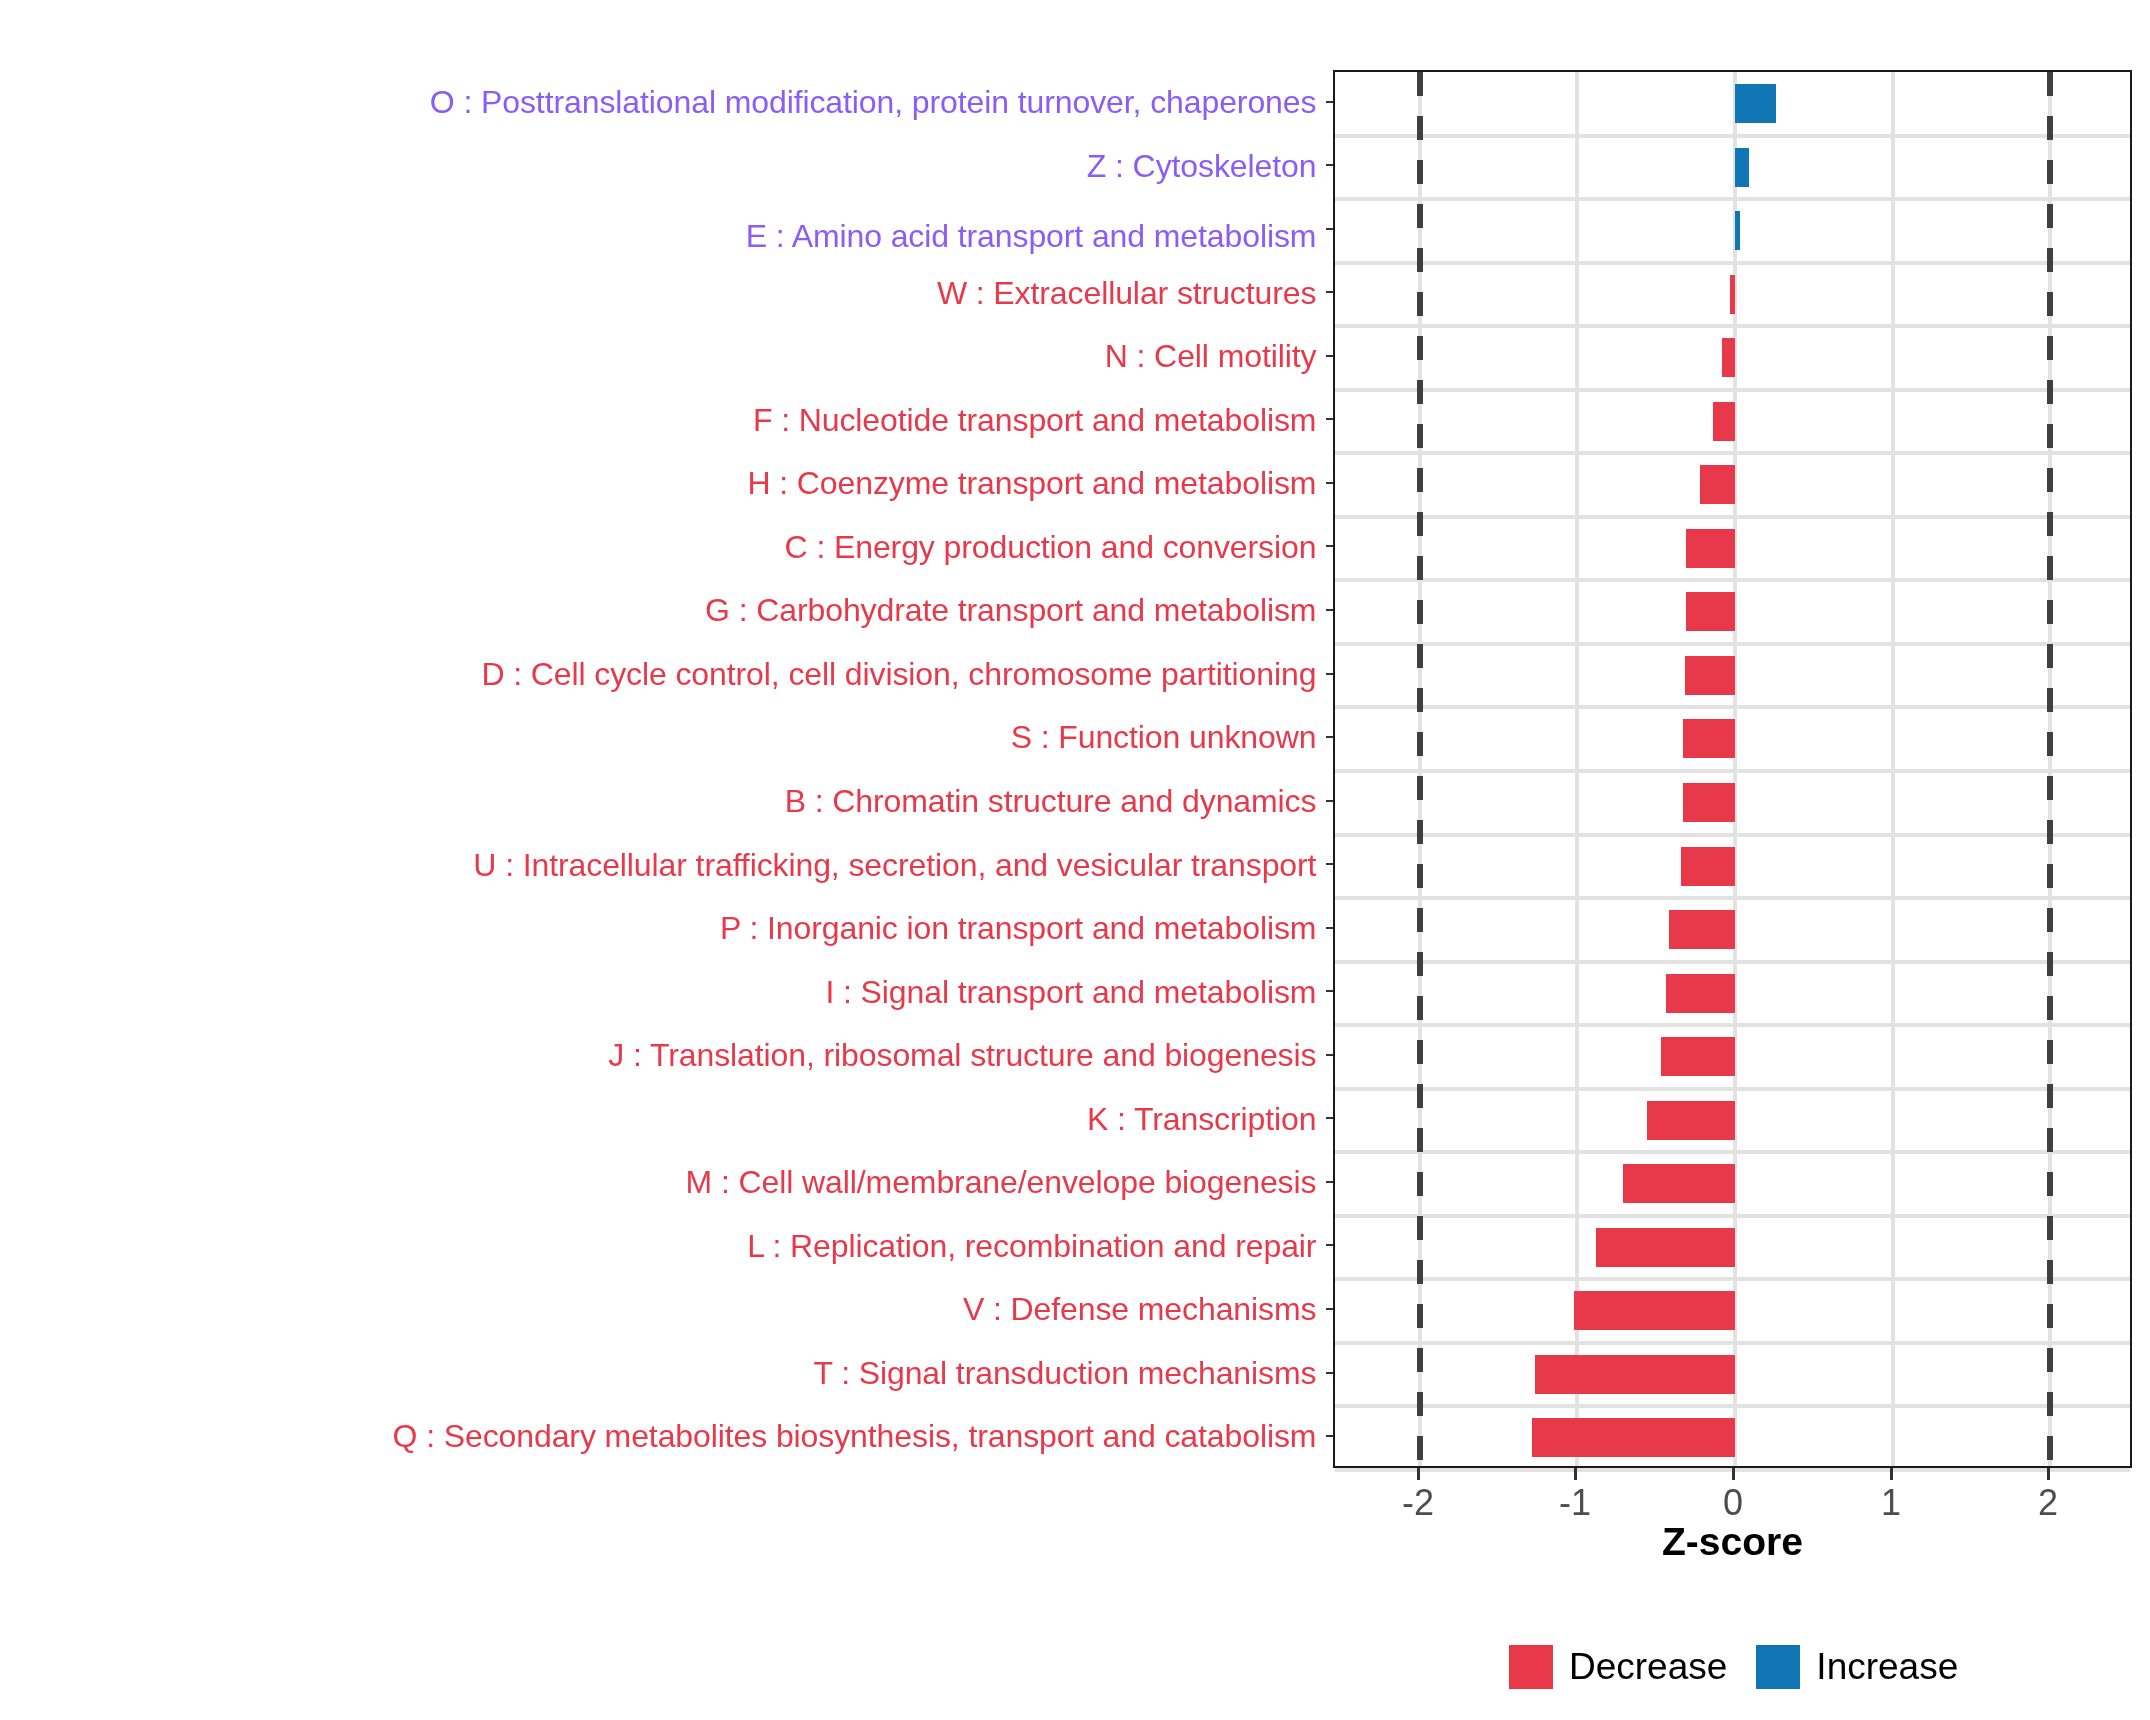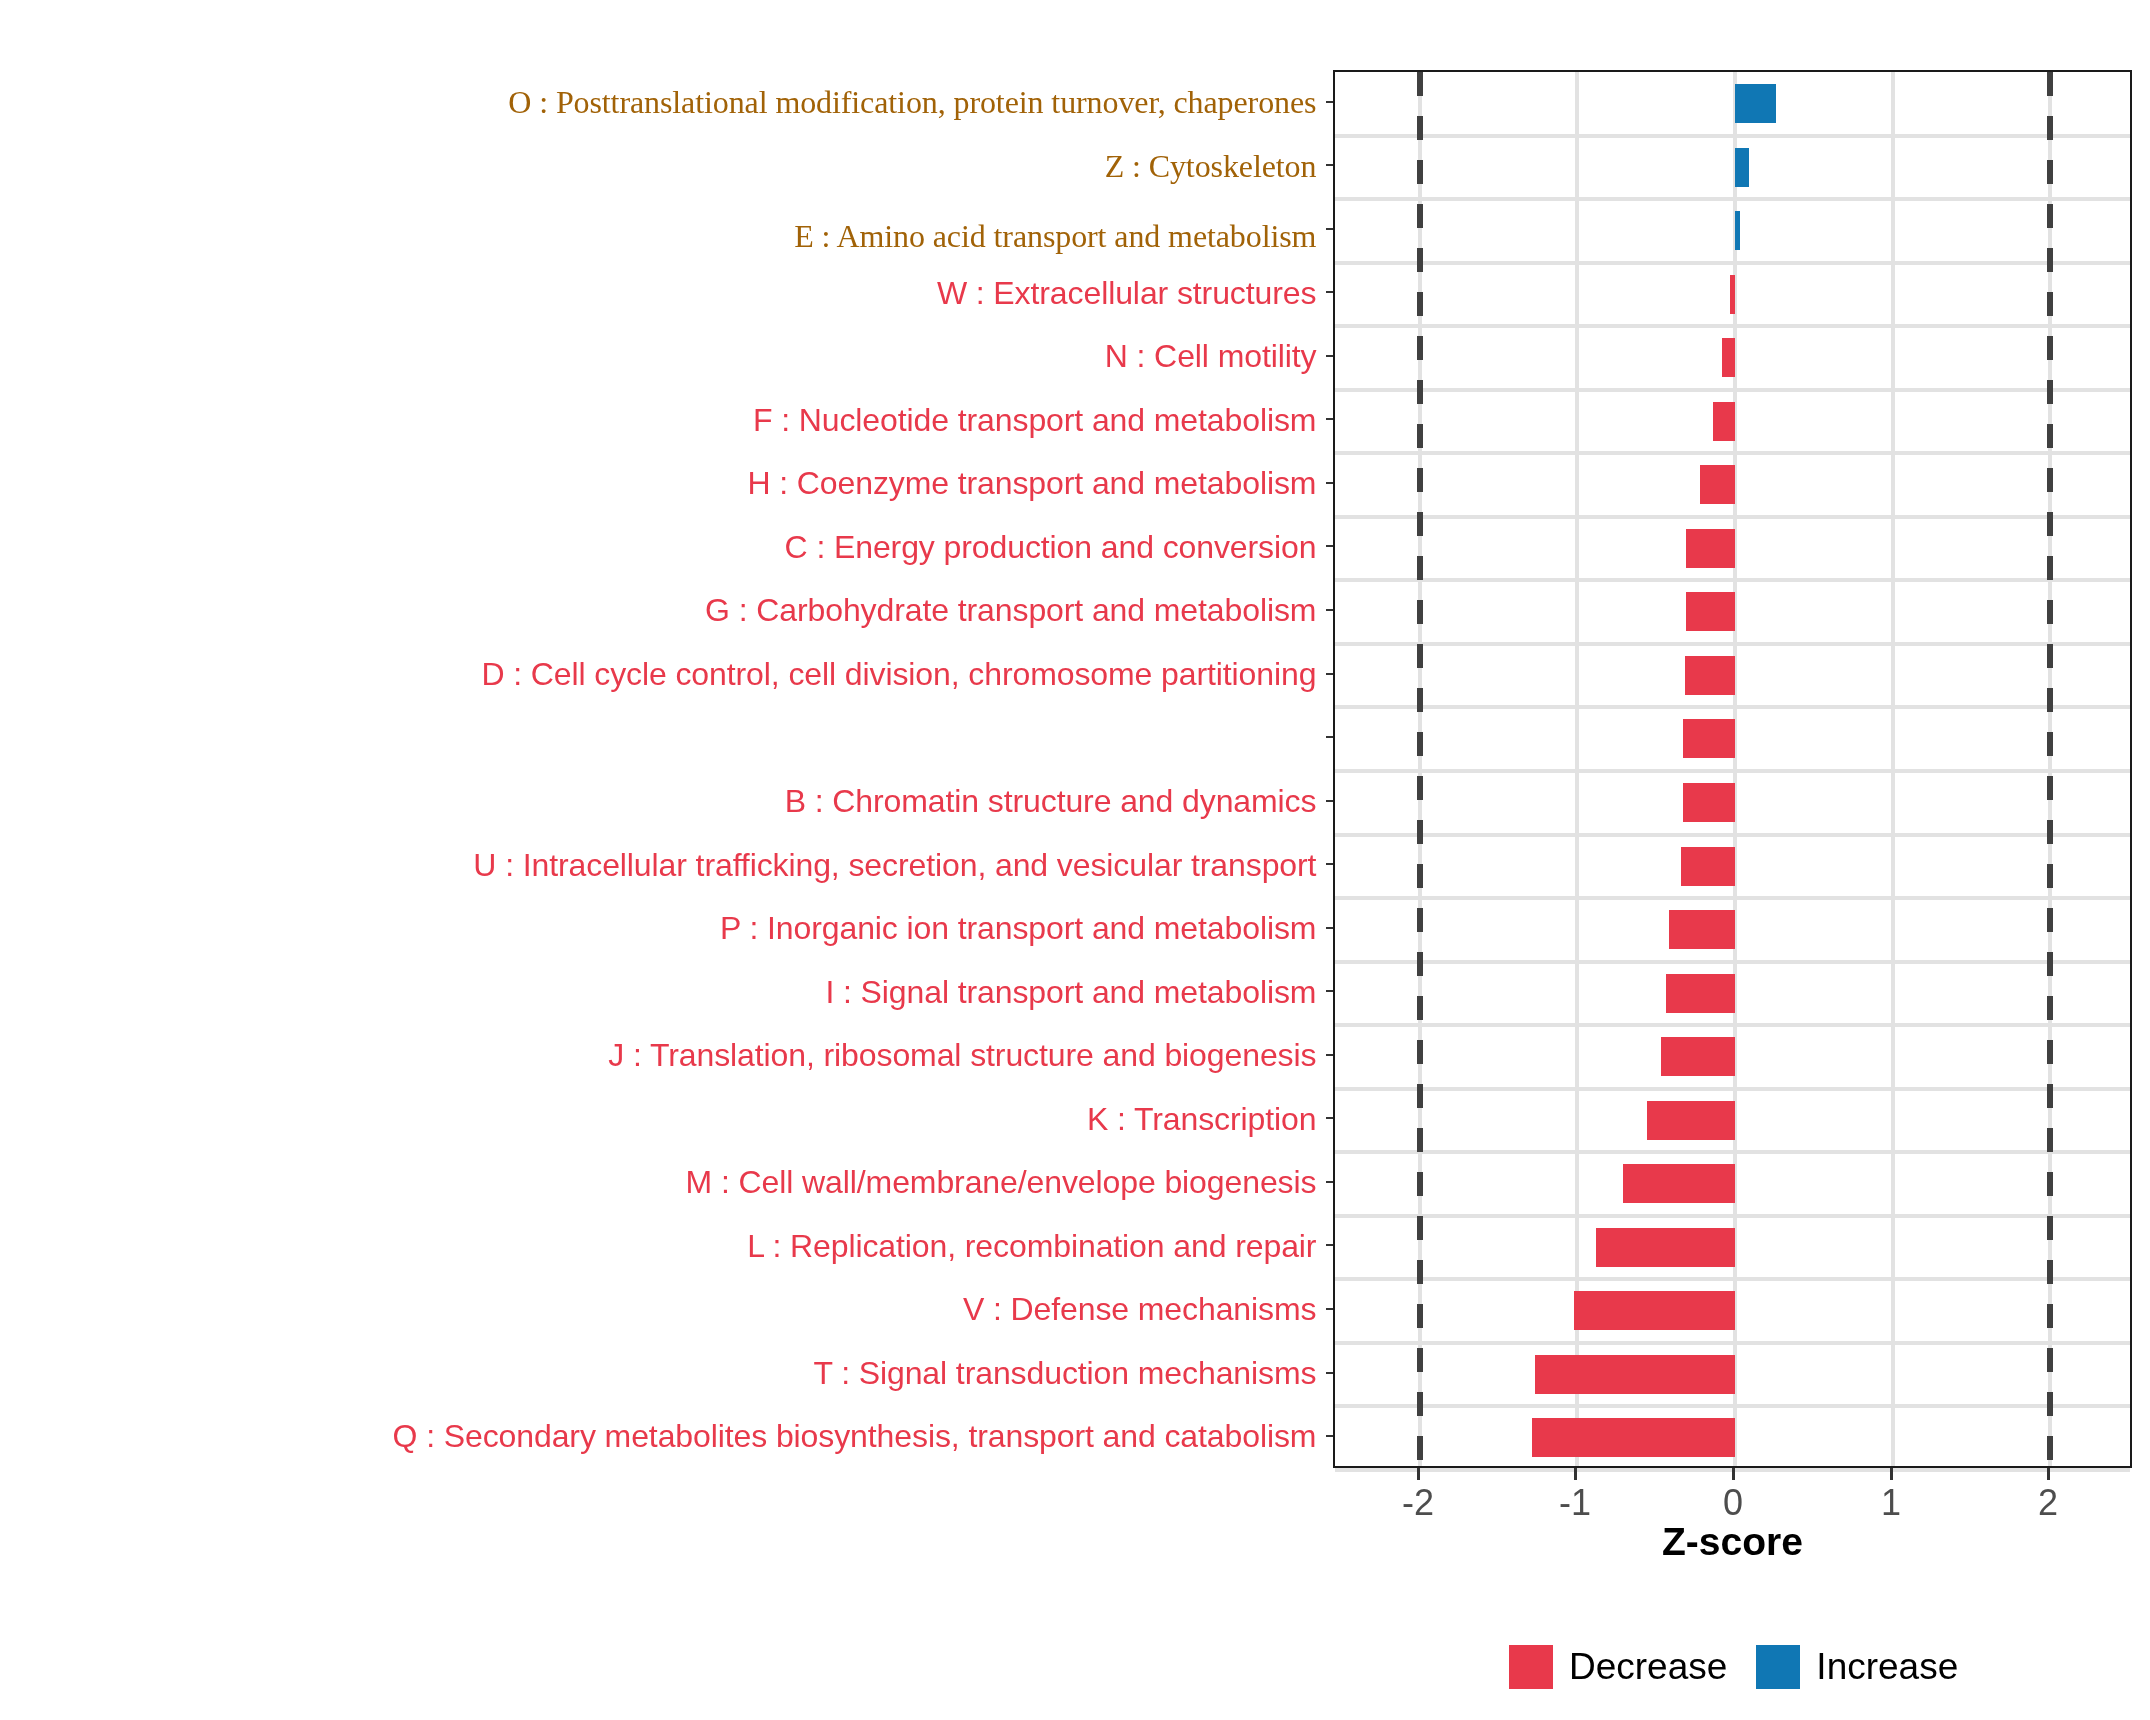--- a/index.html
+++ b/index.html
@@ -34,21 +34,21 @@
   .cat-label {
     position: absolute;
     right: 8.6px;
     height: 64px;
     line-height: 64px;
     white-space: nowrap;
     font-size: 32px;
     letter-spacing: -0.1px;
     text-align: right;
   }
-  .cat-label.up   { color: #a16207; font-family: Liberation Serif, serif; }
+  .cat-label.up   { color: #8b5cf6; }
   .cat-label.down { color: #E8394B; }
 
   .tick-mark-y {
     position: absolute;
     width: 8px;
     height: 2.2px;
     background: #333333;
     left: 1326px;
   }
 
@@ -182,20 +182,21 @@
       <div class="cat-label down" style="top: 318px;">F : Nucleotide transport and metabolism</div>
       <div class="tick-mark-y" style="top: 348px;"></div>
       <div class="cat-label down" style="top: 381px;">H : Coenzyme transport and metabolism</div>
       <div class="tick-mark-y" style="top: 412px;"></div>
       <div class="cat-label down" style="top: 445px;">C : Energy production and conversion</div>
       <div class="tick-mark-y" style="top: 475px;"></div>
       <div class="cat-label down" style="top: 508px;">G : Carbohydrate transport and metabolism</div>
       <div class="tick-mark-y" style="top: 539px;"></div>
       <div class="cat-label down" style="top: 572px;">D : Cell cycle control, cell division, chromosome partitioning</div>
       <div class="tick-mark-y" style="top: 603px;"></div>
+      <div class="cat-label down" style="top: 635px;">S : Function unknown</div>
       <div class="tick-mark-y" style="top: 666px;"></div>
       <div class="cat-label down" style="top: 699px;">B : Chromatin structure and dynamics</div>
       <div class="tick-mark-y" style="top: 730px;"></div>
       <div class="cat-label down" style="top: 763px;">U : Intracellular trafficking, secretion, and vesicular transport</div>
       <div class="tick-mark-y" style="top: 793px;"></div>
       <div class="cat-label down" style="top: 826px;">P : Inorganic ion transport and metabolism</div>
       <div class="tick-mark-y" style="top: 857px;"></div>
       <div class="cat-label down" style="top: 890px;">I : Signal transport and metabolism</div>
       <div class="tick-mark-y" style="top: 920px;"></div>
       <div class="cat-label down" style="top: 953px;">J : Translation, ribosomal structure and biogenesis</div>

